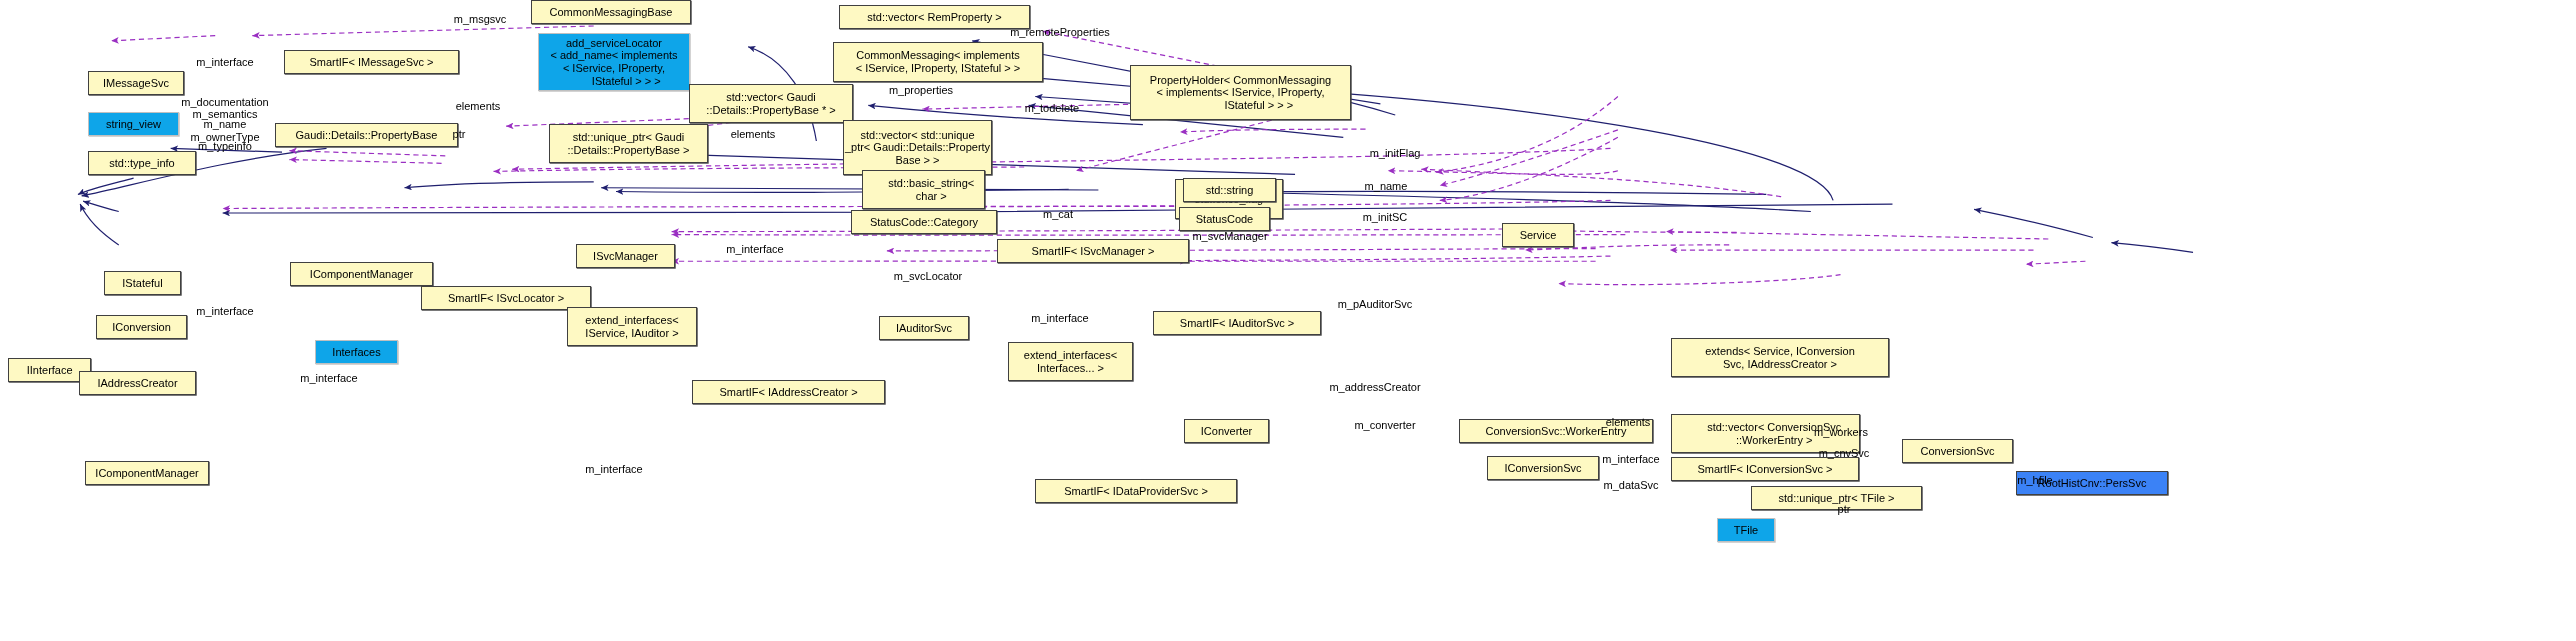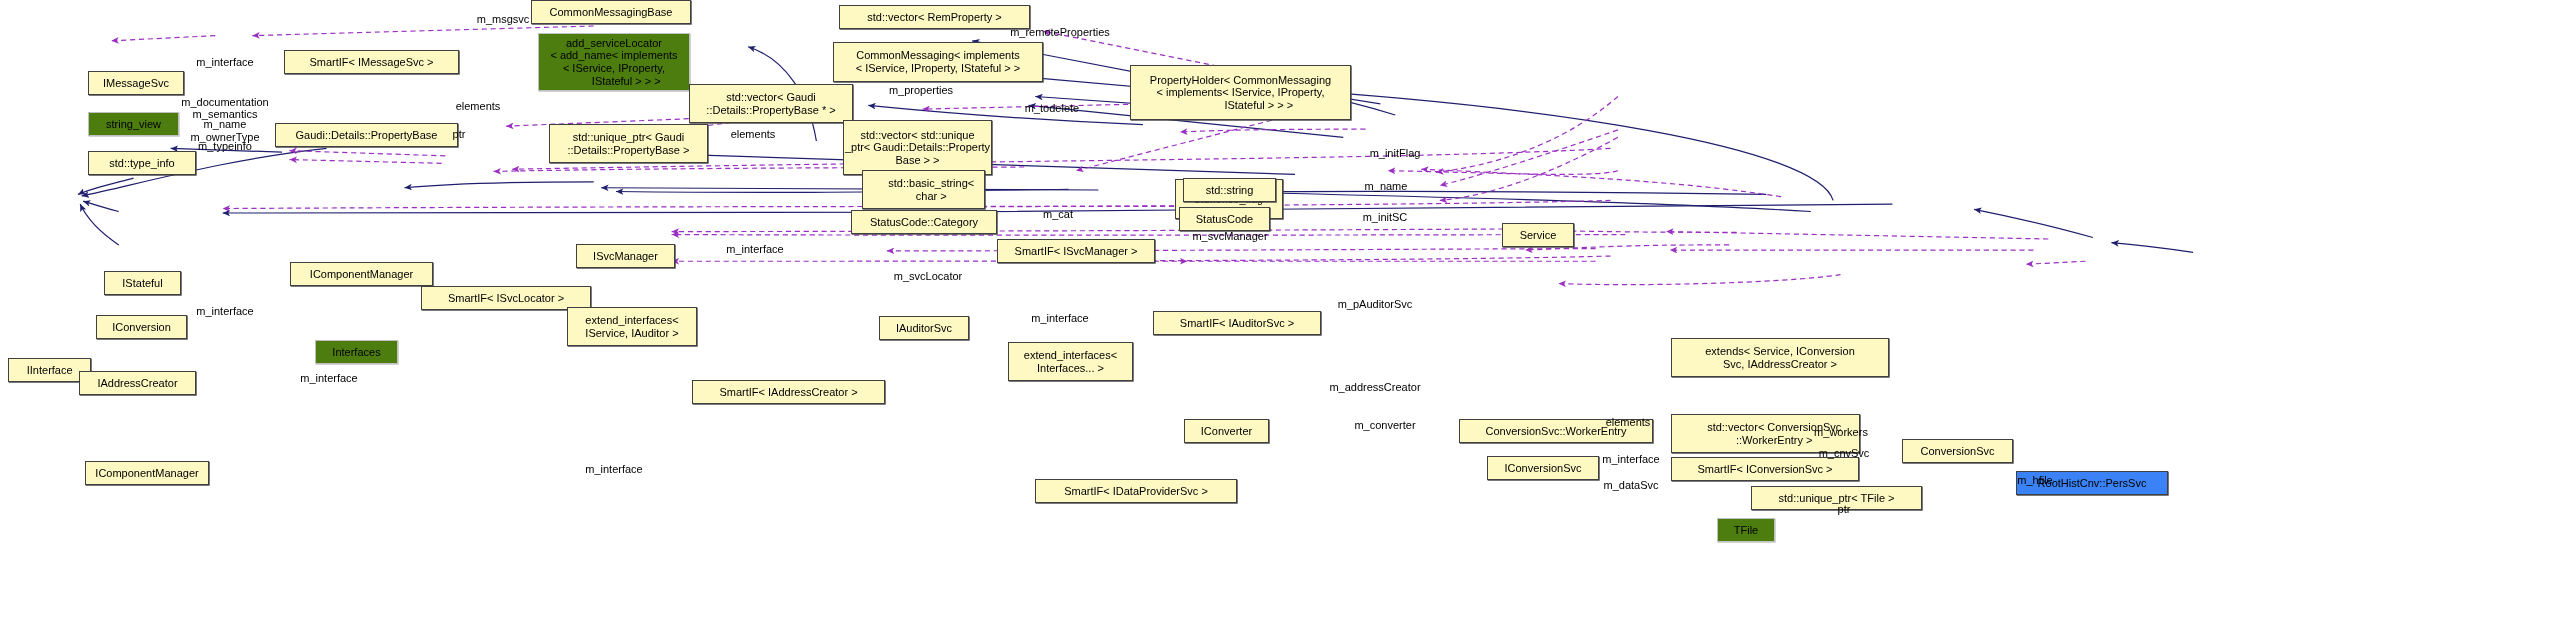--- a/index.html
+++ b/index.html
@@ -3,21 +3,21 @@
 <meta charset="utf-8">
 <style>
   html,body{margin:0;padding:0;background:#ffffff;}
   #stage{position:relative;width:2576px;height:642px;background:#ffffff;
          font-family:"Liberation Sans","DejaVu Sans",sans-serif;overflow:hidden;}
   svg#edges{position:absolute;left:0;top:0;width:2576px;height:642px;}
   .node{position:absolute;box-sizing:border-box;display:flex;align-items:center;
         justify-content:center;text-align:center;line-height:1.15;
         font-size:11px;color:#000000;white-space:pre;padding:1.5px 4.5px;}
   .node.solid{background:#fef9c3;border:0.7px solid #404040;box-shadow:0.7px 0.7px 0 0 #404040;}
-  .node.light{background:#4d7c0f;border:0.7px solid #c0c0c0;box-shadow:0.7px 0.7px 0 0 #c0c0c0;}
+  .node.light{background:#0ea5e9;border:0.7px solid #c0c0c0;box-shadow:0.7px 0.7px 0 0 #c0c0c0;}
   .node.hl{background:#3b82f6;border:0.7px solid #404040;box-shadow:0.7px 0.7px 0 0 #404040;}
   .elabel{position:absolute;font-size:11px;color:#000000;white-space:pre;
           transform:translate(-50%,-50%);text-align:center;}
 </style>
 </head>
 <body>
 
 <div id="stage">
 
   <svg id="edges" viewBox="0 0 3471 865" preserveAspectRatio="none">
@@ -118,21 +118,21 @@
 Base &gt; &gt;</span></div>
       <div class="node solid" style="left: 1175px; top: 159px; width: 108px; height: 40px; margin-top: 20px;"><span>std::once_flag</span></div>
       <div class="node solid" style="left: 88px; top: 151px; width: 108px; height: 24px;"><span>std::type_info</span></div>
       <div class="node solid" style="left: 862px; top: 170px; width: 123px; height: 39px; padding-left: 20px;"><span>std::basic_string&lt;
 char &gt;</span></div>
       <div class="node solid" style="left: 1183px; top: 178px; width: 93px; height: 24px;"><span>std::string</span></div>
       <div class="node solid" style="left: 851px; top: 210px; width: 146px; height: 24px;"><span>StatusCode::Category</span></div>
       <div class="node solid" style="left: 1179px; top: 207px; width: 91px; height: 24px;"><span>StatusCode</span></div>
       <div class="node solid" style="left: 1502px; top: 223px; width: 72px; height: 24px;"><span>Service</span></div>
       <div class="node solid" style="left: 576px; top: 244px; width: 99px; height: 24px;"><span>ISvcManager</span></div>
-      <div class="node solid" style="left: 997px; top: 239px; width: 158px; height: 24px;"><span>SmartIF&lt; ISvcManager &gt;</span></div>
+      <div class="node solid" style="left: 997px; top: 239px; width: 192px; height: 24px;"><span>SmartIF&lt; ISvcManager &gt;</span></div>
       <div class="node solid" style="left: 290px; top: 262px; width: 143px; height: 24px;"><span>IComponentManager</span></div>
       <div class="node solid" style="left: 104px; top: 271px; width: 77px; height: 24px;"><span>IStateful</span></div>
       <div class="node solid" style="left: 421px; top: 286px; width: 170px; height: 24px;"><span>SmartIF&lt; ISvcLocator &gt;</span></div>
       <div class="node solid" style="left: 96px; top: 315px; width: 91px; height: 24px;"><span>IConversion</span></div>
       <div class="node solid" style="left: 567px; top: 307px; width: 130px; height: 39px;"><span>extend_interfaces&lt;
 IService, IAuditor &gt;</span></div>
       <div class="node solid" style="left: 879px; top: 316px; width: 90px; height: 24px;"><span>IAuditorSvc</span></div>
       <div class="node solid" style="left: 1153px; top: 311px; width: 168px; height: 24px;"><span>SmartIF&lt; IAuditorSvc &gt;</span></div>
       <div class="node light" style="left: 315px; top: 340px; width: 83px; height: 24px;"><span>Interfaces</span></div>
       <div class="node solid" style="left: 1008px; top: 342px; width: 125px; height: 39px;"><span>extend_interfaces&lt;
@@ -149,21 +149,21 @@
       <div class="node solid" style="left: 1902px; top: 439px; width: 111px; height: 24px;"><span>ConversionSvc</span></div>
       <div class="node solid" style="left: 1487px; top: 456px; width: 112px; height: 24px;"><span>IConversionSvc</span></div>
       <div class="node solid" style="left: 1671px; top: 457px; width: 188px; height: 24px;"><span>SmartIF&lt; IConversionSvc &gt;</span></div>
       <div class="node hl" style="left: 2016px; top: 471px; width: 152px; height: 24px;"><span>RootHistCnv::PersSvc</span></div>
       <div class="node solid" style="left: 85px; top: 461px; width: 124px; height: 24px;"><span>IComponentManager</span></div>
       <div class="node solid" style="left: 1035px; top: 479px; width: 202px; height: 24px;"><span>SmartIF&lt; IDataProviderSvc &gt;</span></div>
       <div class="node solid" style="left: 1751px; top: 486px; width: 171px; height: 24px;"><span>std::unique_ptr&lt; TFile &gt;</span></div>
       <div class="node light" style="left: 1717px; top: 518px; width: 58px; height: 24px;"><span>TFile</span></div>
     </div>
   <div id="labels">
-      <div class="elabel" style="left: 480px; top: 19.3px; margin-left: 23px;">m_msgsvc</div>
+      <div class="elabel" style="left: 480px; top: 19.3px;">m_msgsvc</div>
       <div class="elabel" style="left: 1060px; top: 32px;">m_remoteProperties</div>
       <div class="elabel" style="left: 225px; top: 62px;">m_interface</div>
       <div class="elabel" style="left: 921px; top: 90px;">m_properties</div>
       <div class="elabel" style="left: 1052px; top: 108px;">m_todelete</div>
       <div class="elabel" style="left: 478px; top: 106px;">elements</div>
       <div class="elabel" style="left: 225px; top: 102px;">m_documentation</div>
       <div class="elabel" style="left: 225px; top: 114px;">m_semantics</div>
       <div class="elabel" style="left: 225px; top: 124px;">m_name</div>
       <div class="elabel" style="left: 225px; top: 137px;">m_ownerType</div>
       <div class="elabel" style="left: 225px; top: 146px;">m_typeinfo</div>

